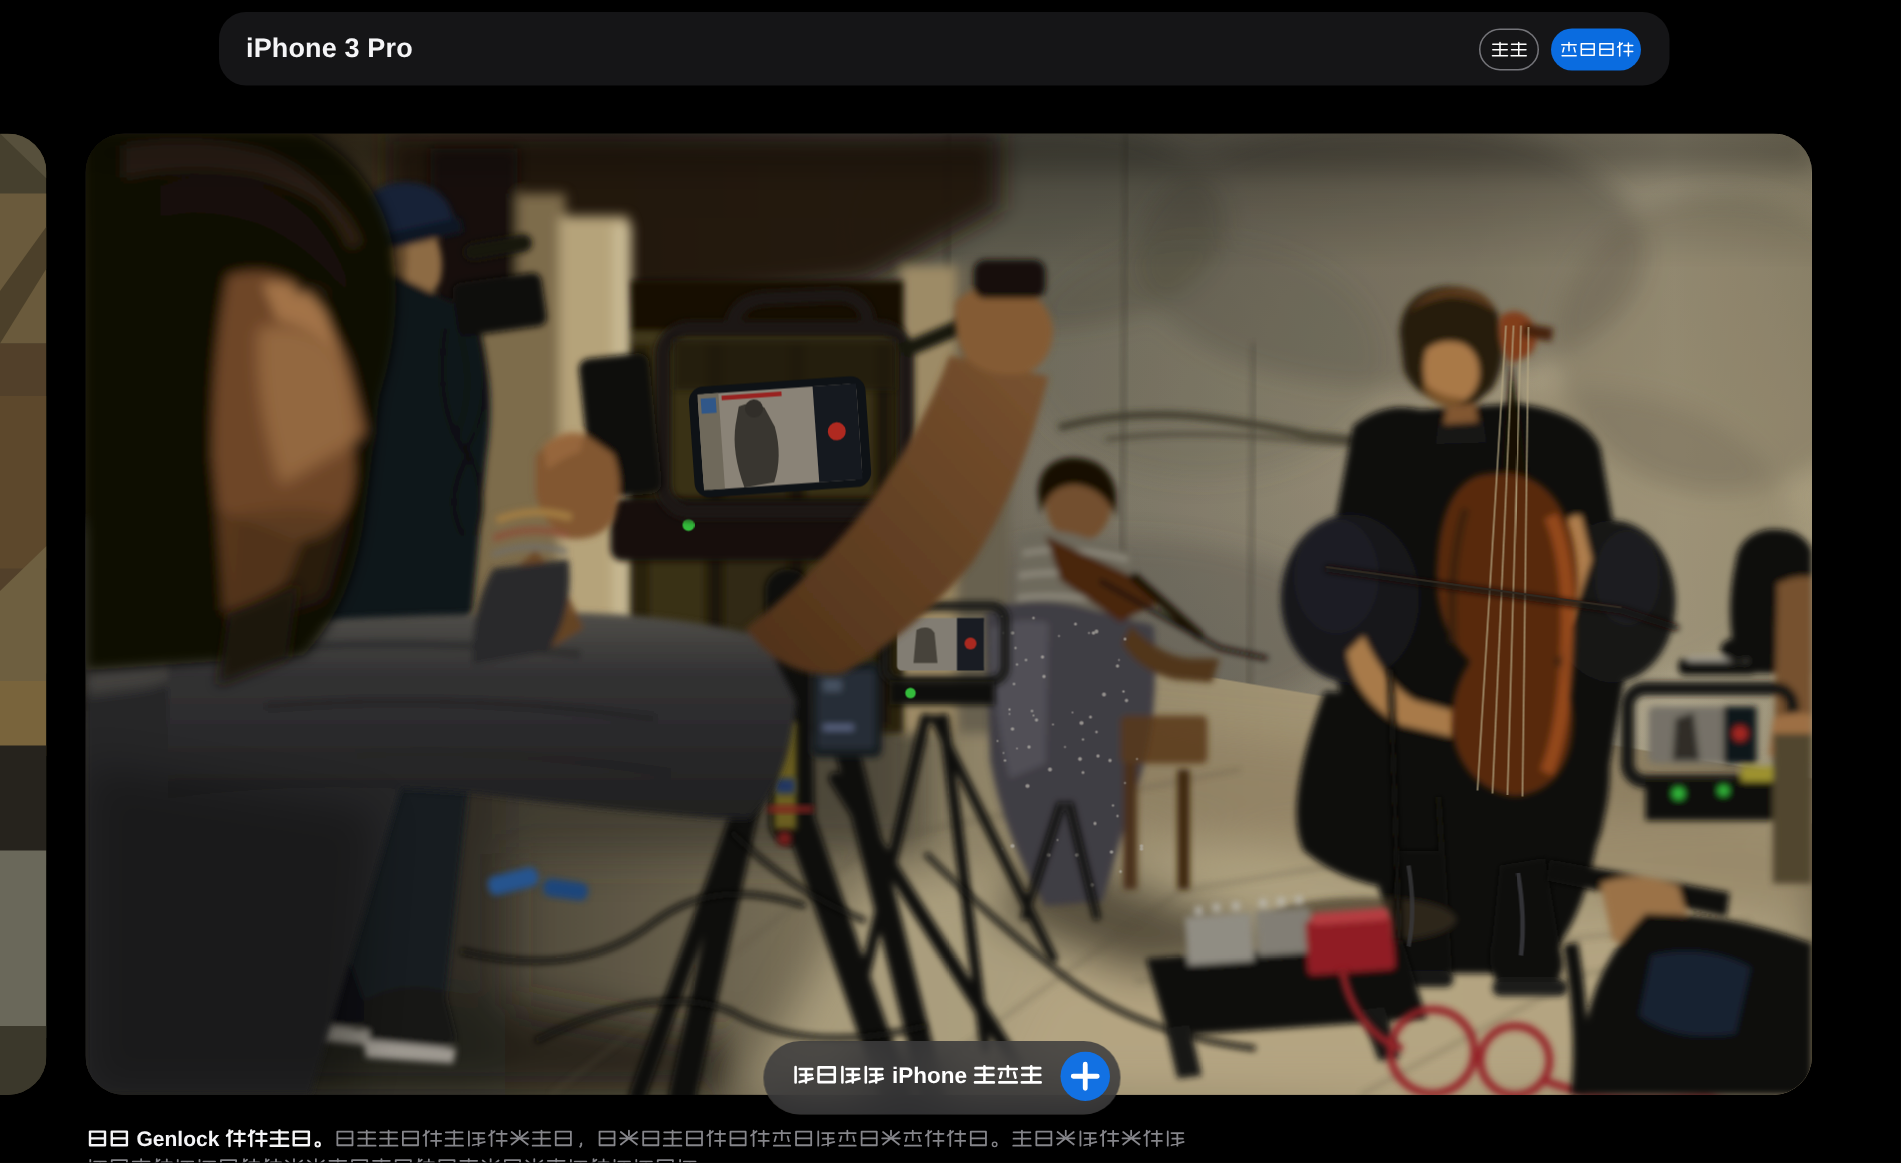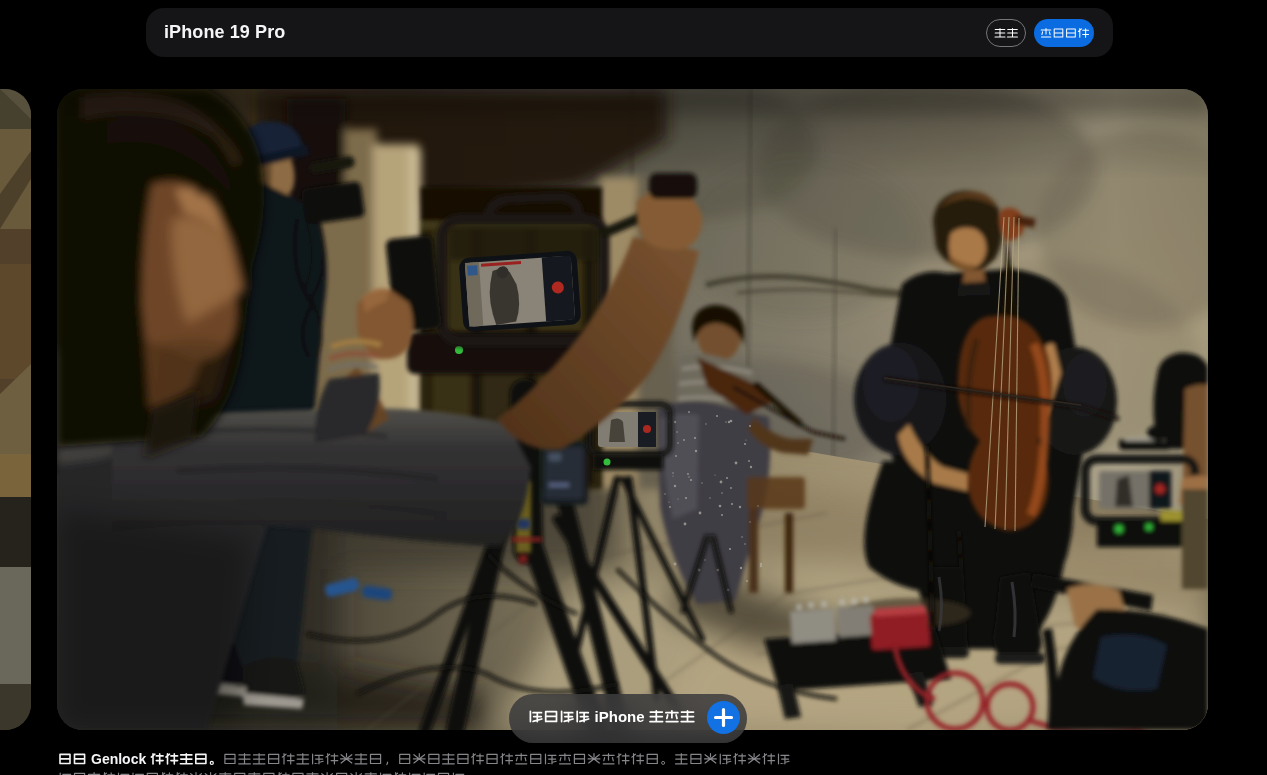--- a/index.html
+++ b/index.html
@@ -6,21 +6,21 @@
 .nav{position:absolute;left:146px;top:8px;width:967px;height:49px;background:#151517;border-radius:18px;}
 .navtitle{position:absolute;left:164px;top:22px;color:#f5f5f7;font-size:18px;font-weight:bold;letter-spacing:.1px;}
 .btn-out{position:absolute;left:986px;top:19px;width:40px;height:28px;border:1px solid #75757a;border-radius:14px;box-sizing:border-box;}
 .btn-blue{position:absolute;left:1034px;top:19px;width:60px;height:28px;border-radius:14px;background:#0a6ce0;}
 .slide-prev{position:absolute;left:0;top:89px;width:31px;height:641px;border-radius:0 26px 26px 0;overflow:hidden;}
 .slide-main{position:absolute;left:57px;top:89px;width:1151px;height:641px;border-radius:26px;overflow:hidden;background:#14120d;}
 .pill{position:absolute;left:509px;top:694px;width:238px;height:49px;border-radius:25px;background:rgba(56,56,58,.82);backdrop-filter:blur(16px);}
 .pluscirc{position:absolute;left:707px;top:701px;width:33px;height:33px;border-radius:50%;background:#1271e3;}
 </style></head><body>
 <div class="nav"></div>
-<div class="navtitle">iPhone 19 Pro</div>
+<div class="navtitle">iPhone 3 Pro</div>
 <div class="btn-out"></div>
 <div class="btn-blue"></div>
 <svg style="position:absolute;left:994px;top:27px" width="26" height="13">
     <path d="M1.2 2.5L10.8 2.5M1.2 6.1L10.8 6.1M1.0 10.1L11.0 10.1M6.0 1.4L6.0 10.1" fill="none" stroke="#ffffff" stroke-width="1.02" stroke-linecap="round"></path>
     <path d="M13.7 2.5L23.3 2.5M13.7 6.1L23.3 6.1M13.4 10.1L23.5 10.1M18.5 1.4L18.5 10.1" fill="none" stroke="#ffffff" stroke-width="1.02" stroke-linecap="round"></path>
   </svg>
 <svg style="position:absolute;left:1040px;top:27px" width="50" height="13">
     <path d="M1.2 2.9L10.8 2.9M6.0 1.4L6.0 6.9M2.6 4.8L1.9 7.6M9.4 4.8L10.1 7.6M1.4 10.1L10.8 10.1" fill="none" stroke="#ffffff" stroke-width="1.02" stroke-linecap="round"></path>
     <path d="M14.2 2.1L22.8 2.1M14.2 2.1L14.2 9.9M22.8 2.1L22.8 9.9M14.2 9.9L22.8 9.9M14.2 5.9L22.8 5.9" fill="none" stroke="#ffffff" stroke-width="1.02" stroke-linecap="round"></path>
     <path d="M26.6 2.1L35.3 2.1M26.6 2.1L26.6 9.9M35.3 2.1L35.3 9.9M26.6 9.9L35.3 9.9M26.6 5.9L35.3 5.9" fill="none" stroke="#ffffff" stroke-width="1.02" stroke-linecap="round"></path>

